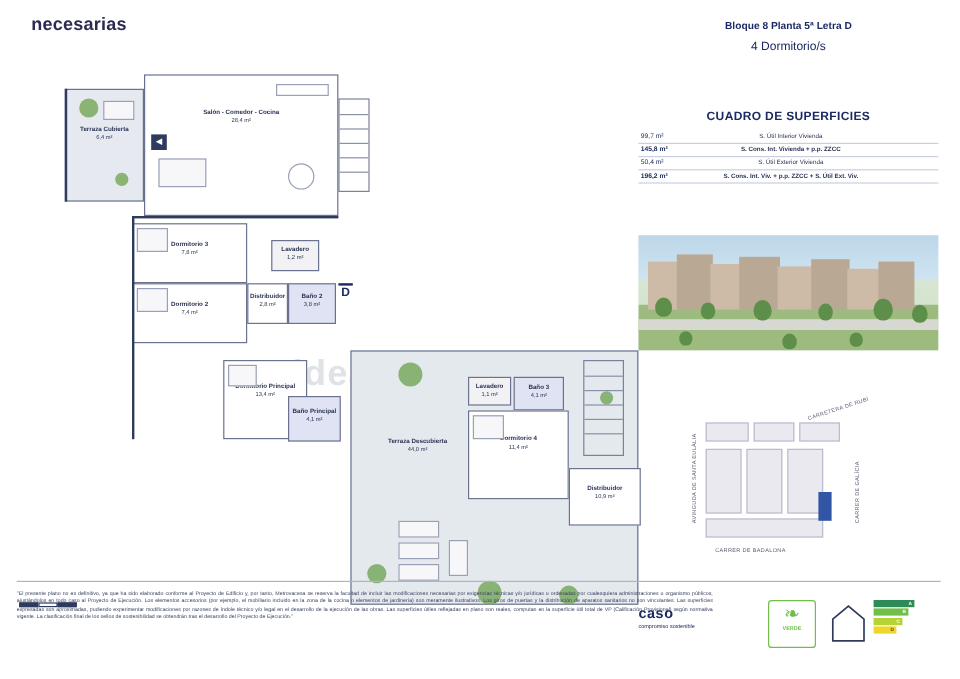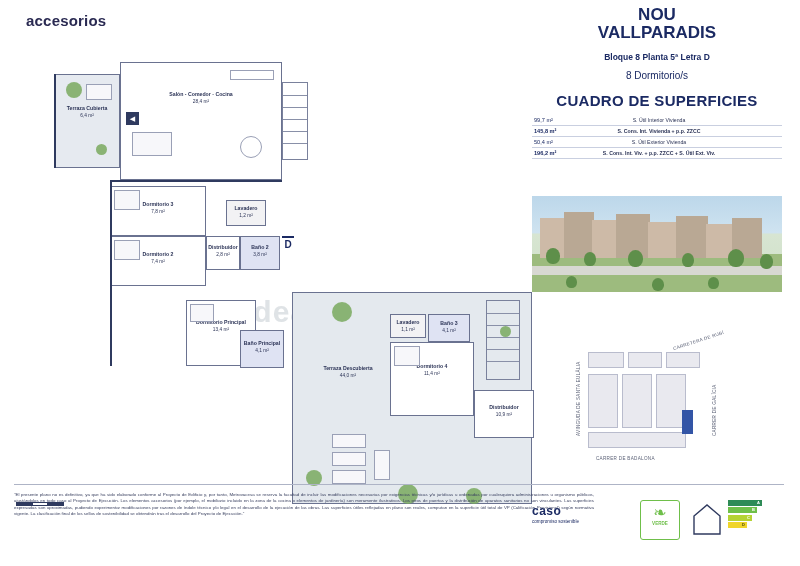--- a/index.html
+++ b/index.html
@@ -32,21 +32,21 @@
   }
   .title-rooms {
     margin-top:8px; font-size:10px; color:#1b2a63;
   }
 
   
   .surf {
     position:absolute; right:18px; top:92px; width:250px;
   }
   .surf-title {
-    text-align:center; font-size:15px; font-weight:bold; color:#1b2a63;
+    text-align:center; font-size:10px; font-weight:bold; color:#1b2a63;
     letter-spacing:0.3px; margin-bottom:6px;
   }
   .surf-row {
     display:flex; justify-content:space-between; align-items:baseline;
     font-size:6.2px; color:#1b2a63; padding:2px 2px;
     border-bottom:0.6px solid #c9cfe0;
   }
   .surf-row .lbl { }
   .surf-row .val { font-size:5.6px; }
   .surf-row.bold .lbl, .surf-row.bold .val { font-weight:bold; }
@@ -154,30 +154,26 @@
     height:6px; margin-bottom:1.4px; color:#fff; font-size:4px; font-weight:bold;
     text-align:right; padding-right:2px; line-height:6px;
   }
 </style>
 </head>
 <body>
 
 <div class="sheet">
 
   <div class="logo">
-    <span>accesorios</span>
+    <span>necesarias</span>
   </div>
 
   <div class="title-block">
-    <div class="title-main">
-      <div>NOU</div>
-      <div>VALLPARADIS</div>
-    </div>
     <div class="title-sub">Bloque 8 Planta 5ª Letra D</div>
-    <div class="title-rooms">8 Dormitorio/s</div>
+    <div class="title-rooms">4 Dormitorio/s</div>
   </div>
 
   <div class="surf">
     <div class="surf-title">CUADRO DE SUPERFICIES</div>
 
     <div class="surf-row">
       <span class="lbl">S. Útil Interior Vivienda</span>
       <span class="val">99,7 m²</span>
     </div>
     <div class="surf-row bold">

